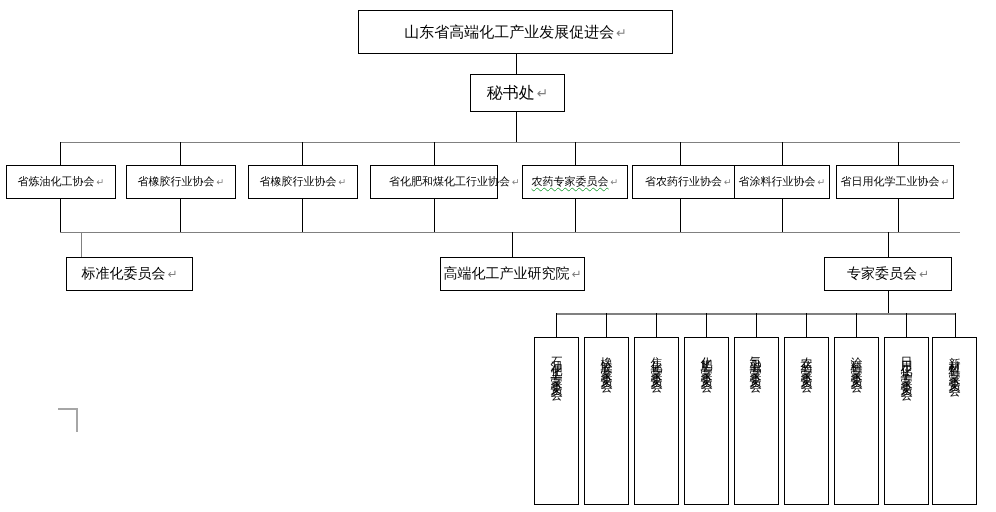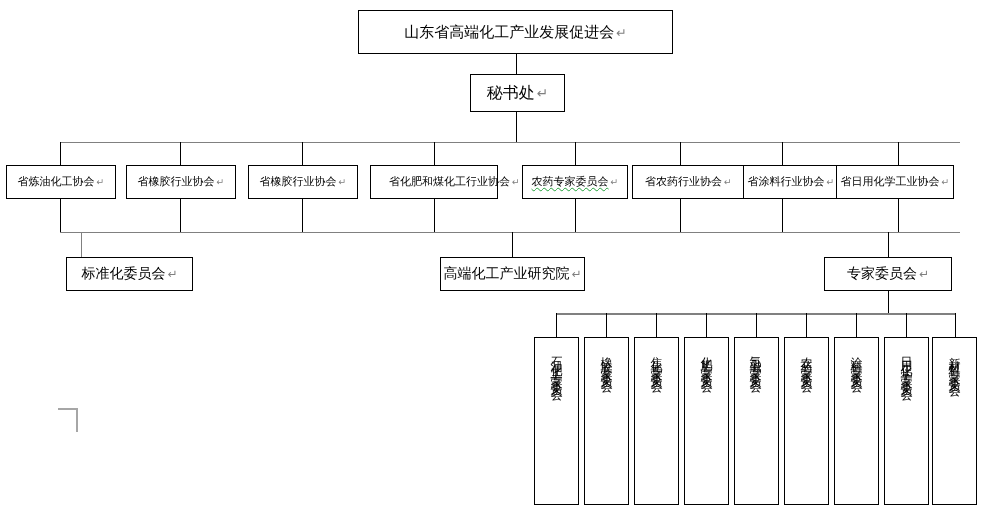--- a/index.html
+++ b/index.html
@@ -173,21 +173,21 @@
   </div>
   <div class="box lv-assoc" style="left:370px; top:165px; width:128px; height:34px;padding-left:41px;">
     <span class="txt"><span>省化肥和煤化工行业协会</span><span class="pilcrow">↵</span></span>
   </div>
   <div class="box lv-assoc" style="left:522px; top:165px; width:106px; height:34px;">
     <span class="txt"><span class="squiggle">农药专家委员会</span><span class="pilcrow">↵</span></span>
   </div>
   <div class="box lv-assoc" style="left:632px; top:165px; width:113px; height:34px;">
     <span class="txt"><span>省农药行业协会</span><span class="pilcrow">↵</span></span>
   </div>
-  <div class="box lv-assoc" style="left:734px; top:165px; width:96px; height:34px;margin-left:9px;">
+  <div class="box lv-assoc" style="left:734px; top:165px; width:96px; height:34px;">
     <span class="txt"><span>省涂料行业协会</span><span class="pilcrow">↵</span></span>
   </div>
   <div class="box lv-assoc" style="left:836px; top:165px; width:118px; height:34px;">
     <span class="txt"><span>省日用化学工业协会</span><span class="pilcrow">↵</span></span>
   </div>
 
   <div class="box lv-mid" style="left:18px; top:257px; width:127px; height:34px;margin-left:48px;">
     <span class="txt"><span>标准化委员会</span><span class="pilcrow">↵</span></span>
   </div>
   <div class="box lv-mid" style="left:440px; top:257px; width:145px; height:34px;">

